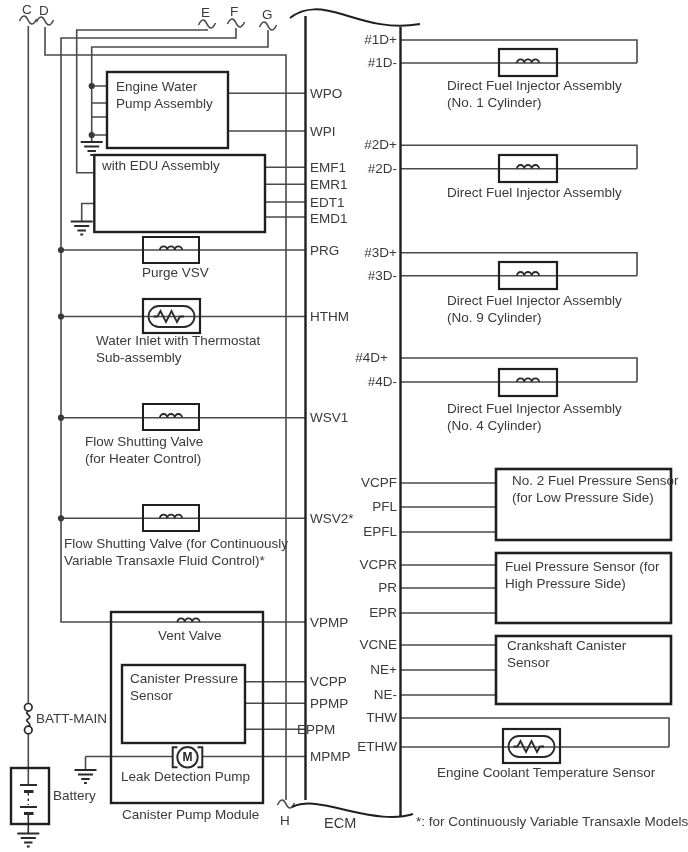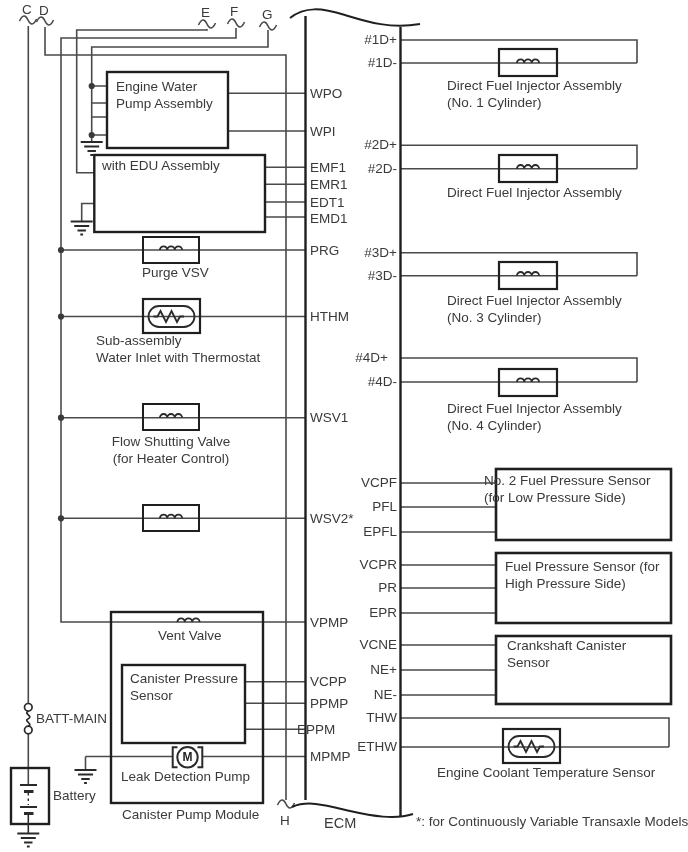--- a/index.html
+++ b/index.html
@@ -6,21 +6,21 @@
   .stage{
     position:relative;width:688px;height:852px;background:#ffffff;overflow:hidden;
     font-family:"Liberation Sans", sans-serif;color:#3a3a3a;
   }
   .stage svg{position:absolute;left:0;top:0;}
   .lbl{
     position:absolute;font-size:13.5px;line-height:16.5px;color:#3a3a3a;
     white-space:nowrap;
   }
   .rpin{position:absolute;font-size:13.5px;line-height:14px;color:#3a3a3a;text-align:right;white-space:nowrap;}
-  .ctr{text-align:center;}
+  .ctr{text-align:left;}
   .motor-m{position:absolute;font-size:12px;font-weight:bold;color:#222;text-align:center;}
   .ecm-lbl{font-size:14.5px;}
 </style>
 </head>
 <body>
 
 <div class="stage">
 
 <svg width="688" height="852" viewBox="0 0 688 852">
 
@@ -188,26 +188,30 @@
 
 <div class="lbl" style="left:116px;top:79px">
   <div>Engine Water</div>
   <div>Pump Assembly</div>
 </div>
 <div class="lbl" style="left:102px;top:158px">
   <div>with EDU Assembly</div>
 </div>
 <div class="lbl" style="left:142px;top:265px">Purge VSV</div>
 <div class="lbl" style="left:96px;top:333px">
+  <div>Water Inlet with Thermostat</div>
   <div>Sub-assembly</div>
-  <div>Water Inlet with Thermostat</div>
 </div>
 <div class="lbl ctr" style="left:85px;top:434px;width:172px">
   <div>Flow Shutting Valve</div>
   <div>(for Heater Control)</div>
+</div>
+<div class="lbl" style="left:64px;top:536px">
+  <div>Flow Shutting Valve (for Continuously</div>
+  <div>Variable Transaxle Fluid Control)*</div>
 </div>
 <div class="lbl" style="left:158px;top:628px">Vent Valve</div>
 <div class="lbl" style="left:130px;top:671px">
   <div>Canister Pressure</div>
   <div>Sensor</div>
 </div>
 <div class="motor-m" style="left:180px;top:750px;width:15px">M</div>
 <div class="lbl" style="left:121px;top:769px">Leak Detection Pump</div>
 <div class="lbl" style="left:122px;top:807px">Canister Pump Module</div>
 <div class="lbl" style="left:36px;top:711px">BATT-MAIN</div>
@@ -215,27 +219,27 @@
 
 <div class="lbl" style="left:447px;top:78px">
   <div>Direct Fuel Injector Assembly</div>
   <div>(No. 1 Cylinder)</div>
 </div>
 <div class="lbl" style="left:447px;top:185px">
   <div>Direct Fuel Injector Assembly</div>
 </div>
 <div class="lbl" style="left:447px;top:293px">
   <div>Direct Fuel Injector Assembly</div>
-  <div>(No. 3 Cylinder)</div>
+  <div>(No. 9 Cylinder)</div>
 </div>
 <div class="lbl" style="left:447px;top:401px">
   <div>Direct Fuel Injector Assembly</div>
   <div>(No. 4 Cylinder)</div>
 </div>
-<div class="lbl" style="left:484px;top:473px">
+<div class="lbl" style="left:512px;top:473px">
   <div>No. 2 Fuel Pressure Sensor</div>
   <div>(for Low Pressure Side)</div>
 </div>
 <div class="lbl" style="left:505px;top:559px">
   <div>Fuel Pressure Sensor (for</div>
   <div>High Pressure Side)</div>
 </div>
 <div class="lbl" style="left:507px;top:638px">
   <div>Crankshaft Canister</div>
   <div>Sensor</div>

